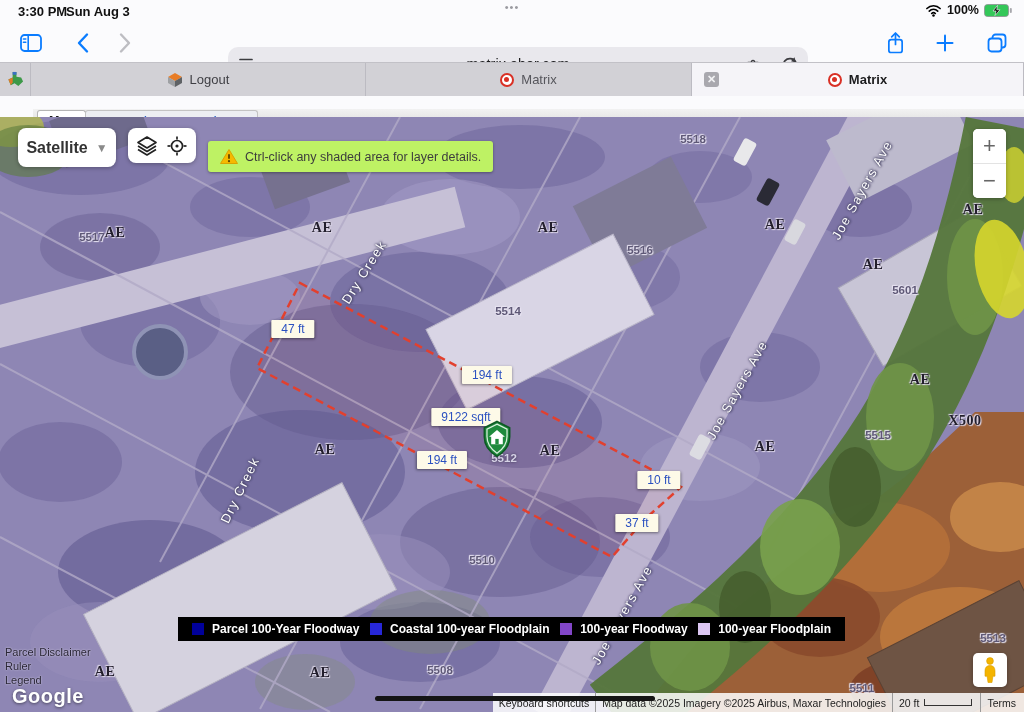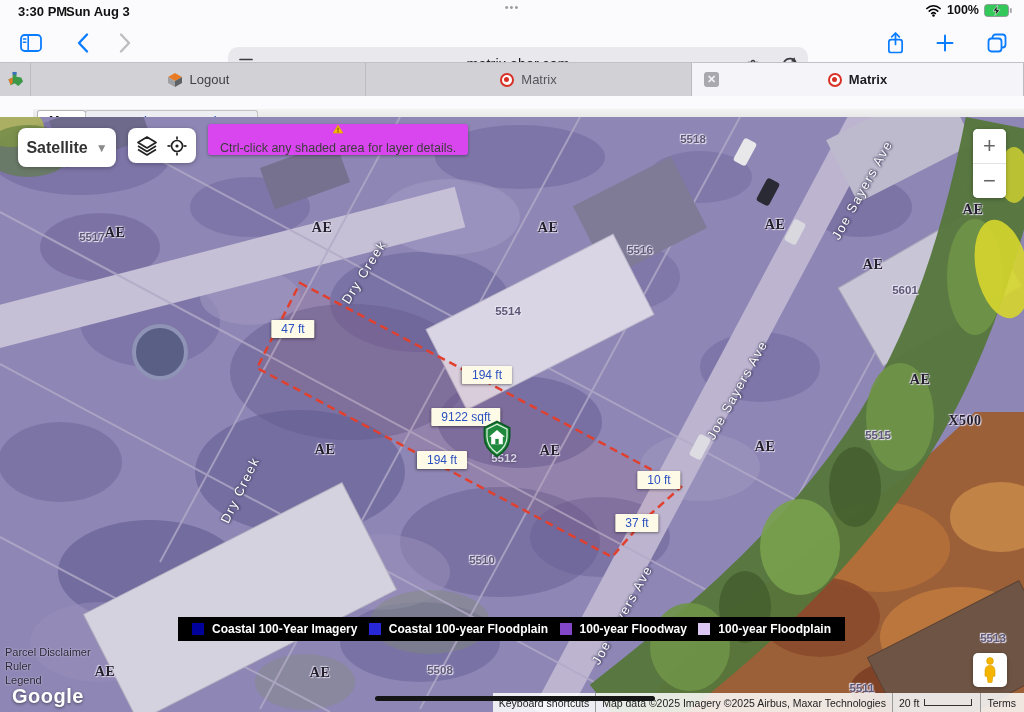--- a/index.html
+++ b/index.html
@@ -42,21 +42,21 @@
   .zone{color:#221e2c;font-size:14px;font-weight:700;font-family:"Liberation Serif",serif;letter-spacing:.5px;text-shadow:0 0 2px #ddd7e8,1px 1px 1px #ddd7e8,-1px -1px 1px #ddd7e8;}
   .pnum{color:#5e5876;font-size:11.5px;font-weight:700;text-shadow:0 0 2px #e8e4f2,1px 1px 1px #e8e4f2,-1px -1px 1px #e8e4f2;}
   .pnum-light{color:#d6d2e6;font-size:11.5px;font-weight:700;text-shadow:0 0 3px #38334e;}
   .meas{background:#fdfaе8;background:#fdfae8;color:#2a50c0;font-size:12px;padding:2px 10px;border-radius:1px;box-shadow:0 1px 3px rgba(0,0,0,.45);}
   #marker{position:absolute;left:497px;top:326px;transform:translate(-50%,-55%);z-index:3;cursor:pointer;}
   
   .sat-btn{position:absolute;left:18px;top:11px;width:98px;height:39px;background:#fff;border:none;border-radius:8px;box-shadow:0 1px 4px rgba(0,0,0,.3);display:flex;align-items:center;justify-content:center;gap:8px;font-size:16px;font-weight:600;color:#333;z-index:6;cursor:pointer;font-family:"Liberation Sans",sans-serif;}
   .caret{color:#8a8a8a;font-size:12px;}
   .tools-btn{position:absolute;left:128px;top:11px;width:68px;height:35px;background:#fff;border-radius:8px;box-shadow:0 1px 4px rgba(0,0,0,.3);display:flex;align-items:center;justify-content:space-evenly;z-index:6;}
   .tool-ic{width:24px;height:24px;display:flex;align-items:center;justify-content:center;cursor:pointer;background:none;border:none;padding:0;}
-  .warn{position:absolute;left:208px;top:7px;height:31px;background:#d946ef;border-radius:3px;box-shadow:0 1px 3px rgba(0,0,0,.35);display:flex;align-items:center;gap:7px;padding:0 12px;z-index:6;flex-direction:column;}
+  .warn{position:absolute;left:208px;top:24px;height:31px;background:#bef264;border-radius:3px;box-shadow:0 1px 3px rgba(0,0,0,.35);display:flex;align-items:center;gap:7px;padding:0 12px;z-index:6;}
   .warn-text{font-size:12.5px;color:#3d3d3d;}
   .zoomctl{position:absolute;right:18px;top:12px;width:33px;background:#fff;border-radius:5px;box-shadow:0 1px 4px rgba(0,0,0,.3);z-index:6;overflow:hidden;}
   .zbtn{width:33px;height:34px;background:#fff;border:none;font-size:22px;color:#666;line-height:30px;cursor:pointer;display:block;padding:0;}
   .zdiv{height:1px;background:#e3e3e3;}
   .pegman{position:absolute;right:17px;top:536px;width:34px;height:34px;background:#fff;border:none;border-radius:5px;box-shadow:0 1px 4px rgba(0,0,0,.3);display:flex;align-items:center;justify-content:center;z-index:6;cursor:pointer;}
   
   #legend{position:absolute;left:178px;top:500px;width:667px;z-index:5;}
   .legend-row{background:#000;height:23.5px;display:flex;align-items:center;justify-content:space-between;padding:0 14px;box-sizing:border-box;}
   .legend-row.row1{width:640px;margin-left:27px;padding:0 26px;}
   .legend-item{display:flex;align-items:center;gap:8px;}
@@ -403,21 +403,21 @@
       <svg width="16" height="26" viewBox="0 0 16 26">
           <circle cx="8" cy="4" r="3.4" fill="#f4b400" stroke="#d99c00" stroke-width=".6"></circle>
           <path d="M8,8.5 c-3.4,0 -5,2.2 -5,5.4 v5.3 h2.1 l0.9,6.3 h4 l0.9,-6.3 h2.1 v-5.3 c0,-3.2 -1.6,-5.4 -5,-5.4 z" fill="#f4b400" stroke="#d99c00" stroke-width=".6"></path>
         </svg>
     </button>
 
     <div id="legend">
         <div class="legend-row">
           <span class="legend-item">
             <span class="swatch" style="background: rgb(0, 0, 155);"></span>
-            <span class="lbl">Coastal 100-Year Imagery</span>
+            <span class="lbl">Parcel 100-Year Floodway</span>
           </span>
           <span class="legend-item">
             <span class="swatch" style="background: rgb(39, 39, 216);"></span>
             <span class="lbl">Coastal 100-year Floodplain</span>
           </span>
           <span class="legend-item">
             <span class="swatch" style="background: rgb(130, 70, 200);"></span>
             <span class="lbl">100-year Floodway</span>
           </span>
           <span class="legend-item">

